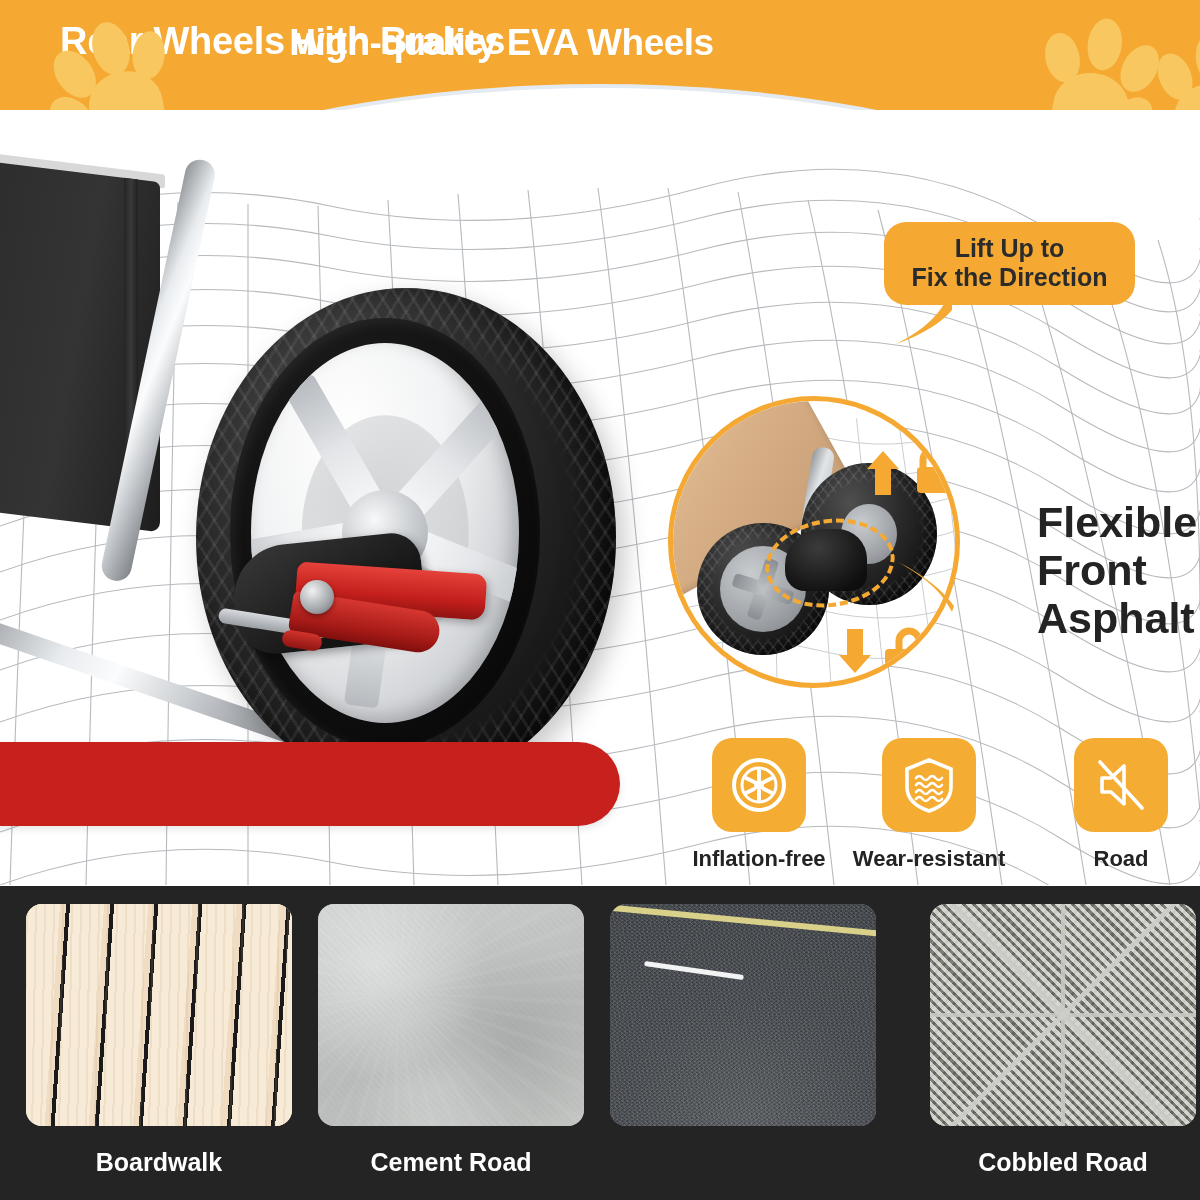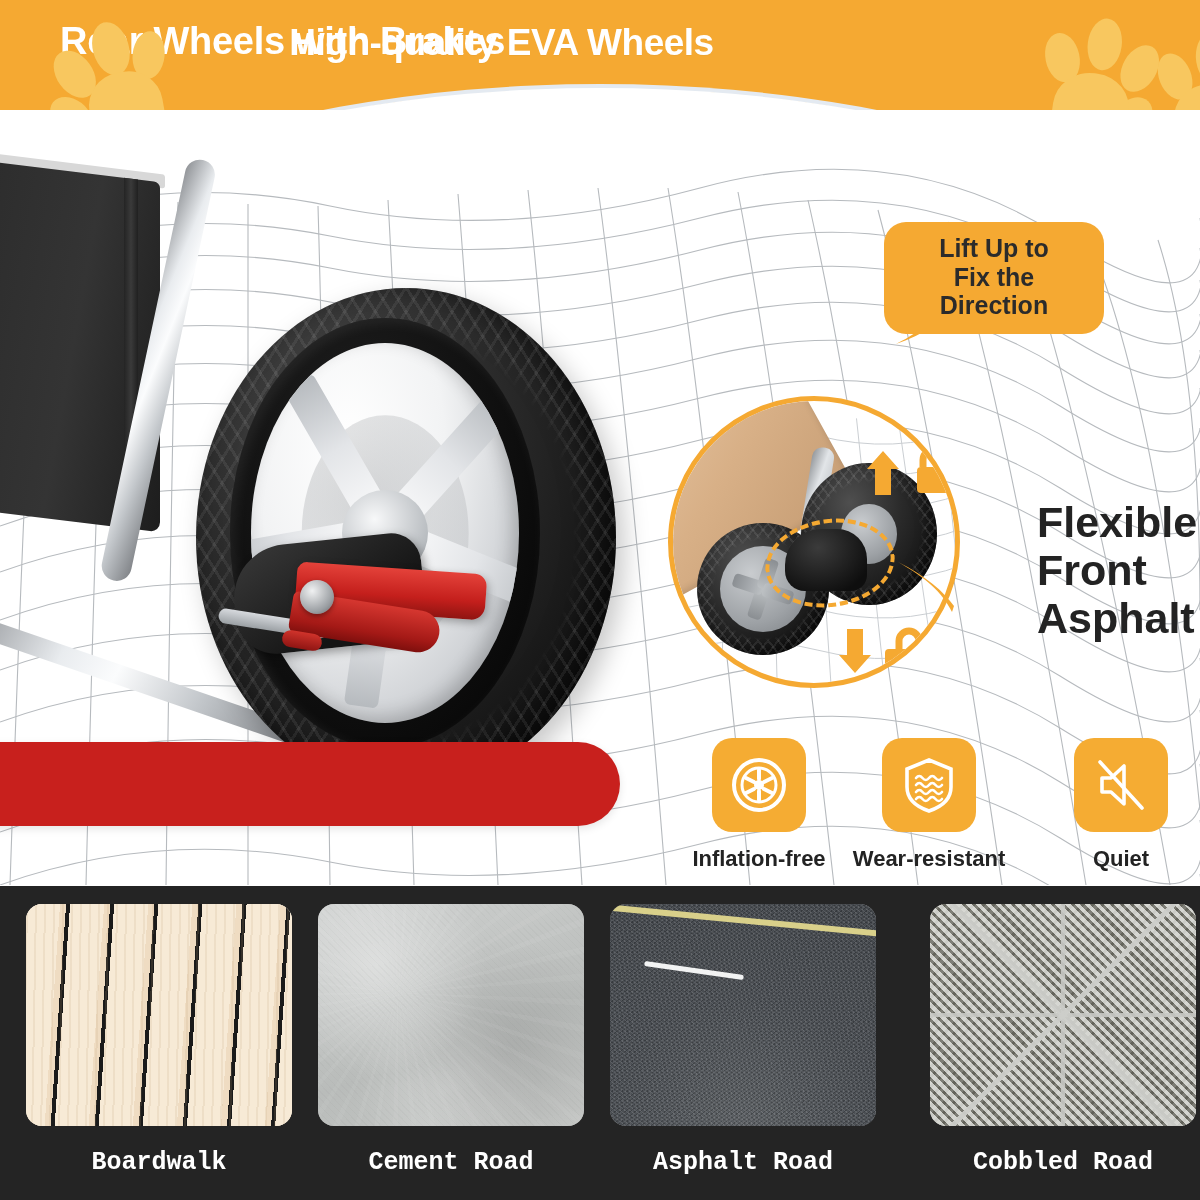--- a/index.html
+++ b/index.html
@@ -243,21 +243,21 @@
     width:94px; height:94px; margin:0 auto; border-radius:20px;
     background:#F5AC33; display:flex; align-items:center; justify-content:center;
   }
   .feature-label { margin-top:14px; font-size:22px; font-weight:bold; color:#232323; }
 
   
   .strip {
     position:absolute; left:0; top:886px; width:1200px; height:314px;
     background:#242424; z-index:9;
   }
-  .strip-cell { position:absolute; top:18px; width:266px;font-family:Liberation Mono, monospace; }
+  .strip-cell { position:absolute; top:18px; width:266px; }
   .strip-img {
     width:266px; height:222px; border-radius:16px; overflow:hidden; position:relative;
     background:#888;
   }
   .strip-label {
     margin-top:22px; text-align:center; color:#ffffff; font-size:25px; font-weight:bold;
   }
 
   
   .tex-board {
@@ -462,21 +462,21 @@
 
       <svg style="position:absolute;left:160px;top:222px;" width="110" height="62" viewBox="0 0 110 62">
         <path d="M22,50 L6,32 L14,32 L14,6 L30,6 L30,32 L38,32 Z" fill="#F5A932"></path>
         <g>
           <path d="M66,26 L66,18 a10,10 0 0 1 20,0 L86,22" stroke="#F5A932" stroke-width="7" fill="none"></path>
           <rect x="52" y="26" width="32" height="26" rx="4" fill="#F5A932"></rect>
         </g>
       </svg>
     </div>
 
-    <div class="bubble" style="left:884px; top:112px; width:220px;">
+    <div class="bubble" style="left:884px; top:112px; width:251px;">
       <div>Lift Up to</div>
       <div>Fix the Direction</div>
     </div>
     <svg style="position:absolute;left:890px;top:178px;z-index:6;" width="70" height="60" viewBox="0 0 70 60">
       <path d="M62,0 C52,26 34,42 6,56 C34,46 52,34 62,22 Z" fill="#F5A932"></path>
     </svg>
 
     <svg style="position:absolute;left:892px;top:452px;z-index:6;" width="70" height="50" viewBox="0 0 70 50">
       <path d="M60,50 C50,30 34,16 6,0 C34,14 52,30 62,44 Z" fill="#F5A932"></path>
     </svg>
@@ -555,21 +555,21 @@
       <div class="feature-label">Wear-resistant</div>
     </div>
 
     <div class="feature" style="left:352px; top:0;">
       <div class="feature-tile">
         <svg width="58" height="58" viewBox="0 0 58 58">
           <path d="M10,22 L19,22 L32,10 L32,48 L19,36 L10,36 Z" fill="none" stroke="#fff" stroke-width="3.6" stroke-linejoin="round"></path>
           <line x1="8" y1="6" x2="50" y2="52" stroke="#fff" stroke-width="3.6" stroke-linecap="round"></line>
         </svg>
       </div>
-      <div class="feature-label">Quiet</div>
+      <div class="feature-label">Road</div>
     </div>
   </div>
 
   <div class="strip">
 
     <div class="strip-cell" style="left:26px;">
       <div class="strip-img">
         <div class="tex-board"></div>
         <div class="tex-board-grain"></div>
       </div>
@@ -584,21 +584,20 @@
       <div class="strip-label">Cement Road</div>
     </div>
 
     <div class="strip-cell" style="left:610px;">
       <div class="strip-img">
         <div class="tex-asphalt"></div>
         <div class="tex-asphalt-n"></div>
         <div class="asphalt-yellow"></div>
         <div class="asphalt-white"></div>
       </div>
-      <div class="strip-label">Asphalt Road</div>
     </div>
 
     <div class="strip-cell" style="left:902px;margin-left:28px;">
       <div class="strip-img">
         <div class="tex-cobble"></div>
         <div class="tex-cobble-n"></div>
         <div class="tex-cobble-lines"></div>
       </div>
       <div class="strip-label">Cobbled Road</div>
     </div>

